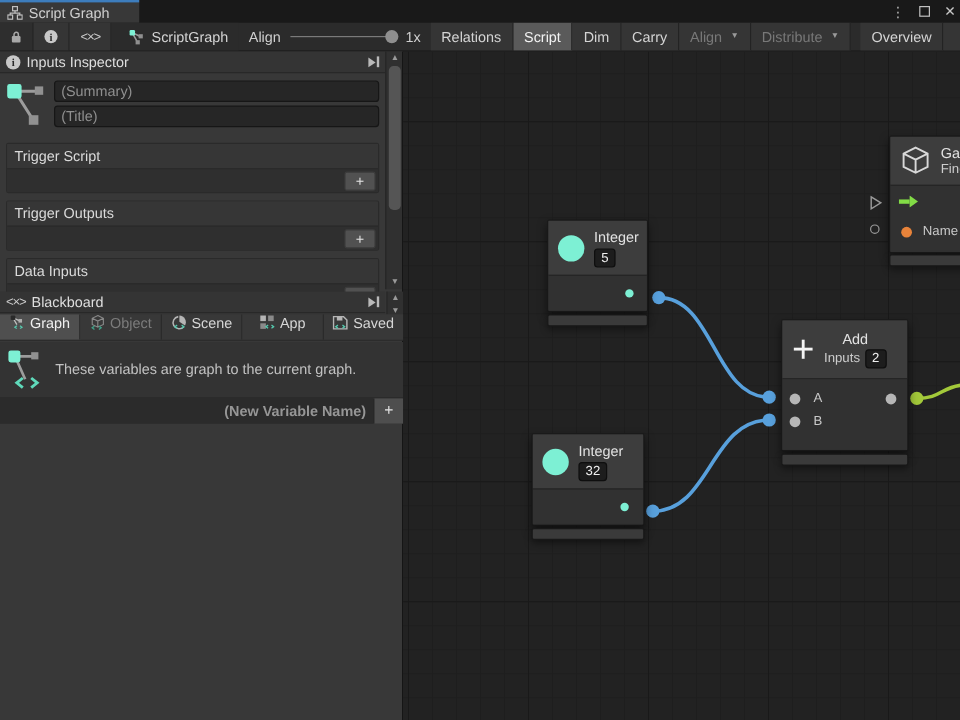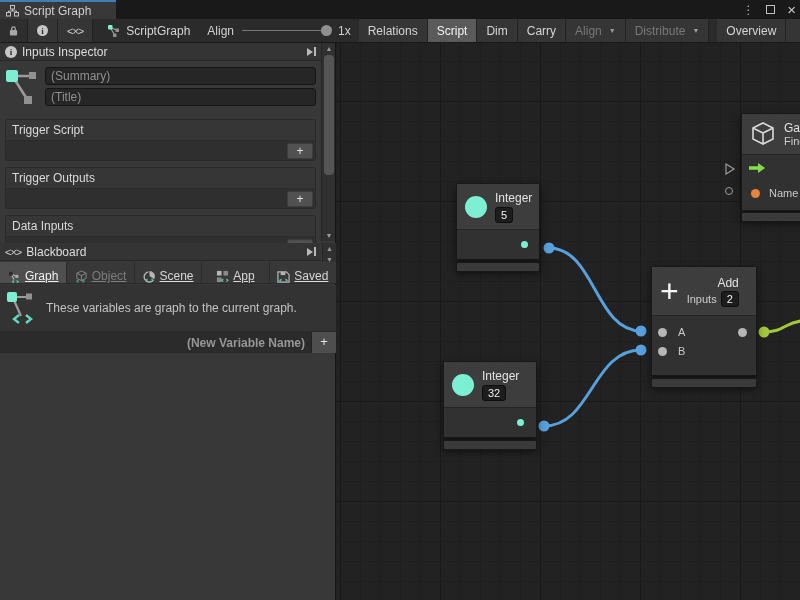--- a/index.html
+++ b/index.html
@@ -52,22 +52,22 @@
   .sec-label { background:#363636; color:#dadada; font-size:12px; padding:3px 6px; height:20px; }
   .sec-row { background:#2f2f2f; height:20px; border-top:1px solid #2a2a2a; position:relative; }
   .plusbtn { position:absolute; right:2px; top:2px; width:26px; height:16px; background:#515151; border:1px solid #3c3c3c;
              border-radius:2px; color:#e3e3e3; font-size:12px; line-height:14px; text-align:center; }
 
   .bb-header { position:absolute; left:0; top:200px; width:336px; }
   .codeglyph { color:#cfcfcf; font-size:11px; letter-spacing:-1px; }
   .bb-scroll { position:absolute; right:0; top:0; width:14px; height:22px; background:#303030; border-left:1px solid #262626; }
 
   .bb-tabs { position:absolute; left:0; top:219px; width:336px; height:22px; display:flex; background:#383838; border-bottom:1px solid #2a2a2a; }
-  .bbtab { flex:1; display:flex; align-items:flex-end; justify-content:center; gap:4px; font-size:12px; color:#d6d6d6;
-           border-right:1px solid #2a2a2a; background:#383838;text-decoration:underline; }
+  .bbtab { flex:1; display:flex; align-items:flex-start; justify-content:center; gap:4px; font-size:12px; color:#d6d6d6;
+           border-right:1px solid #2a2a2a; background:#383838; }
   .bbtab.active { background:#4f4f4f; color:#efefef; }
   .bbtab.disabled { color:#7c7c7c; }
 
   .vars { position:absolute; left:0; top:242px; width:336px; height:47px; background:#333333; border-bottom:1px solid #2a2a2a;
           display:flex; gap:10px; padding:5px 6px; }
   .vars .txt { display:flex; flex-direction:column; justify-content:center; gap:2px; }
   .vars .t1 { color:#e6e6e6; font-size:13px; }
   .vars .t2 { color:#c2c2c2; font-size:12px; }
   .newvar { position:absolute; left:0; top:289px; width:336px; height:21px; background:#2b2b2b; display:flex; }
   .newvar input { flex:1; background:#2b2b2b; border:none; outline:none; color:#969696; font-size:12px; text-align:right; padding-right:6px;font-weight:bold; }
@@ -343,21 +343,21 @@
       </div>
       <div class="nbody" style="height:30px">
         <span class="tealdot" style="right:12px;top:11px"></span>
       </div>
     </div>
     <div class="nfoot" style="left:107px;top:397px;width:94px;height:10px"></div>
 
     <div class="node" style="left:315px;top:223px;width:106px">
       <div class="nhead" style="height:48px">
         <span class="plusglyph">+</span>
-        <span style="display:flex;flex-direction:column;align-items:flex-end;gap:1px">
+        <span style="display:flex;flex-direction:column;align-items:center;gap:1px">
           <span class="ntitle">Add</span>
           <span style="display:flex;align-items:center;gap:4px">
             <span class="nsub">Inputs</span>
             <span class="valbox" style="margin-top:0">2</span>
           </span>
         </span>
       </div>
       <div class="nbody" style="height:60px">
         <span class="graydot" style="left:6px;top:12px"></span>
         <span class="portlbl" style="left:26px;top:10px">A</span>

